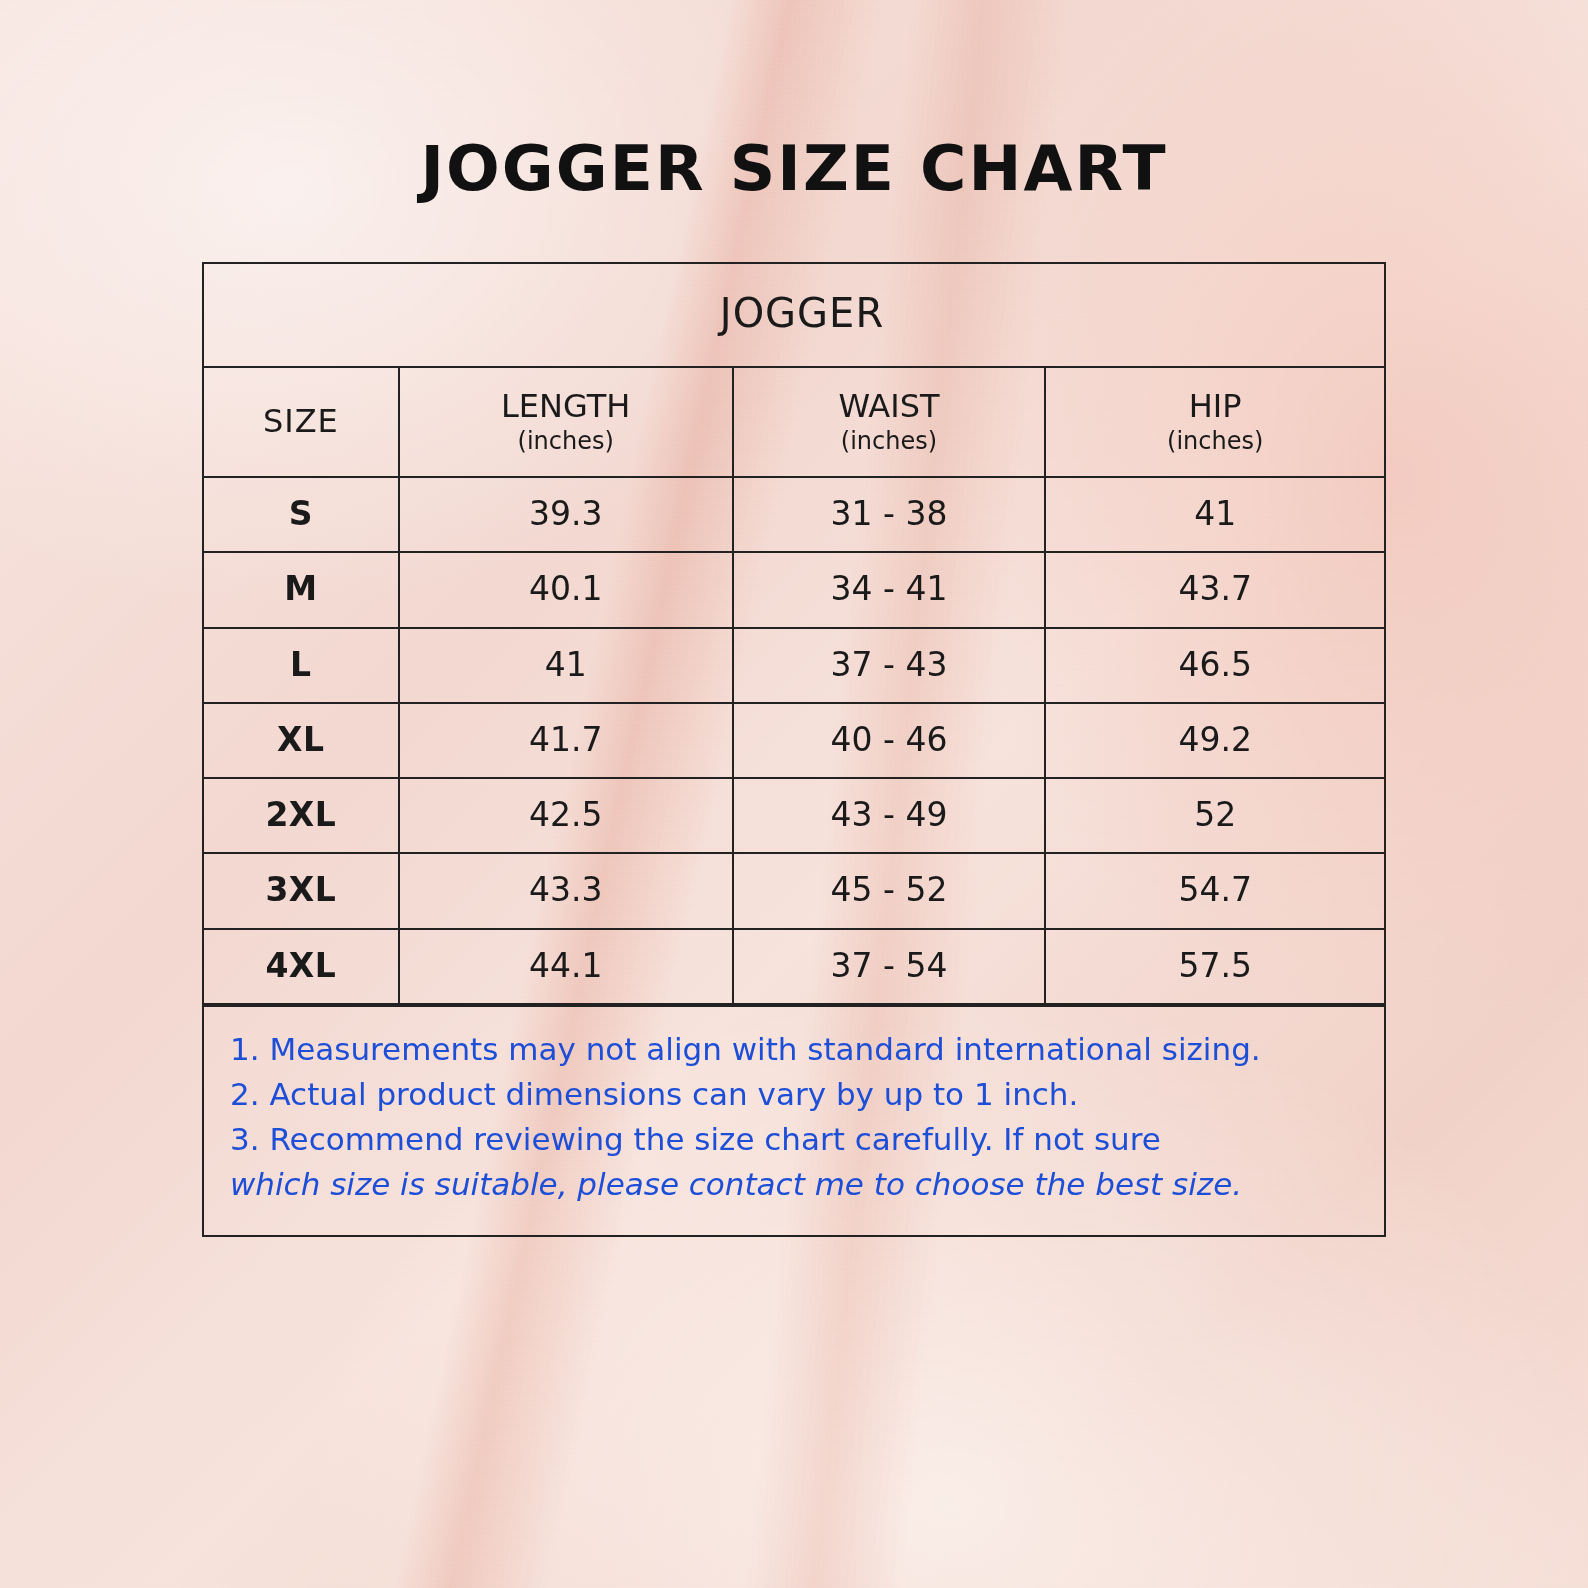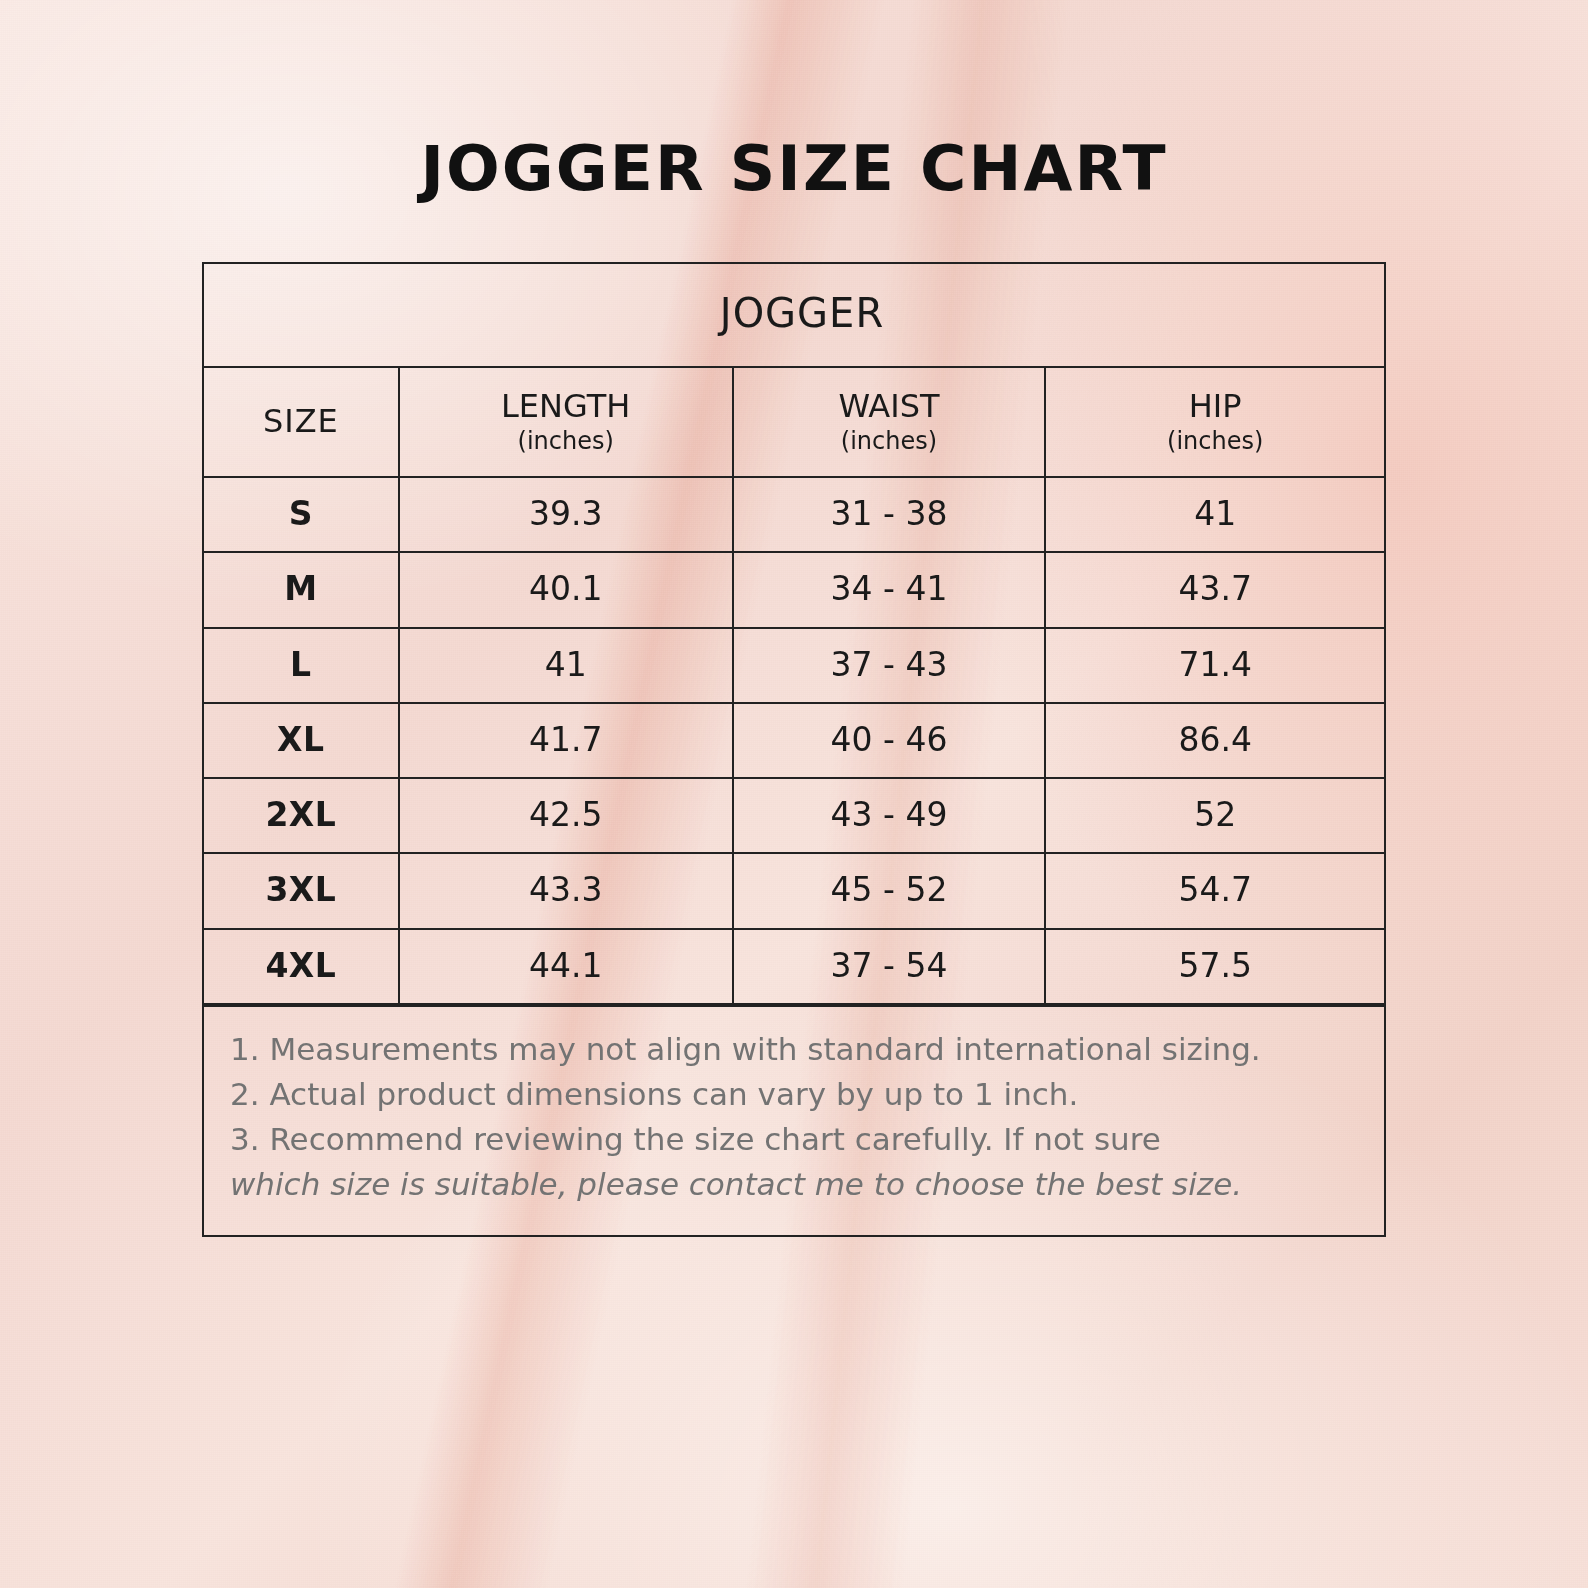--- a/index.html
+++ b/index.html
@@ -132,21 +132,21 @@
   col.c4 { width: 28.7%; }
 
   .notes {
     padding: 22px 26px 30px 26px;
     border-top: 2px solid #222;
   }
   .notes p {
     margin: 0 0 4px 0;
     font-size: 31px;
     line-height: 1.32;
-    color: #737373;
+    color: #1d4ed8;
     font-weight: 500;
   }
   .notes p:last-child { margin-bottom: 0; font-style: italic; }
 </style>
 </head>
 <body>
 
 <div class="bg-layer"></div>
 <div class="bg-streaks"></div>
 <div class="bg-noise"></div>
@@ -192,27 +192,27 @@
         <tr class="data-row">
           <td class="size-cell">M</td>
           <td>40.1</td>
           <td>34 - 41</td>
           <td>43.7</td>
         </tr>
         <tr class="data-row">
           <td class="size-cell">L</td>
           <td>41</td>
           <td>37 - 43</td>
-          <td>71.4</td>
+          <td>46.5</td>
         </tr>
         <tr class="data-row">
           <td class="size-cell">XL</td>
           <td>41.7</td>
           <td>40 - 46</td>
-          <td>86.4</td>
+          <td>49.2</td>
         </tr>
         <tr class="data-row">
           <td class="size-cell">2XL</td>
           <td>42.5</td>
           <td>43 - 49</td>
           <td>52</td>
         </tr>
         <tr class="data-row">
           <td class="size-cell">3XL</td>
           <td>43.3</td>

